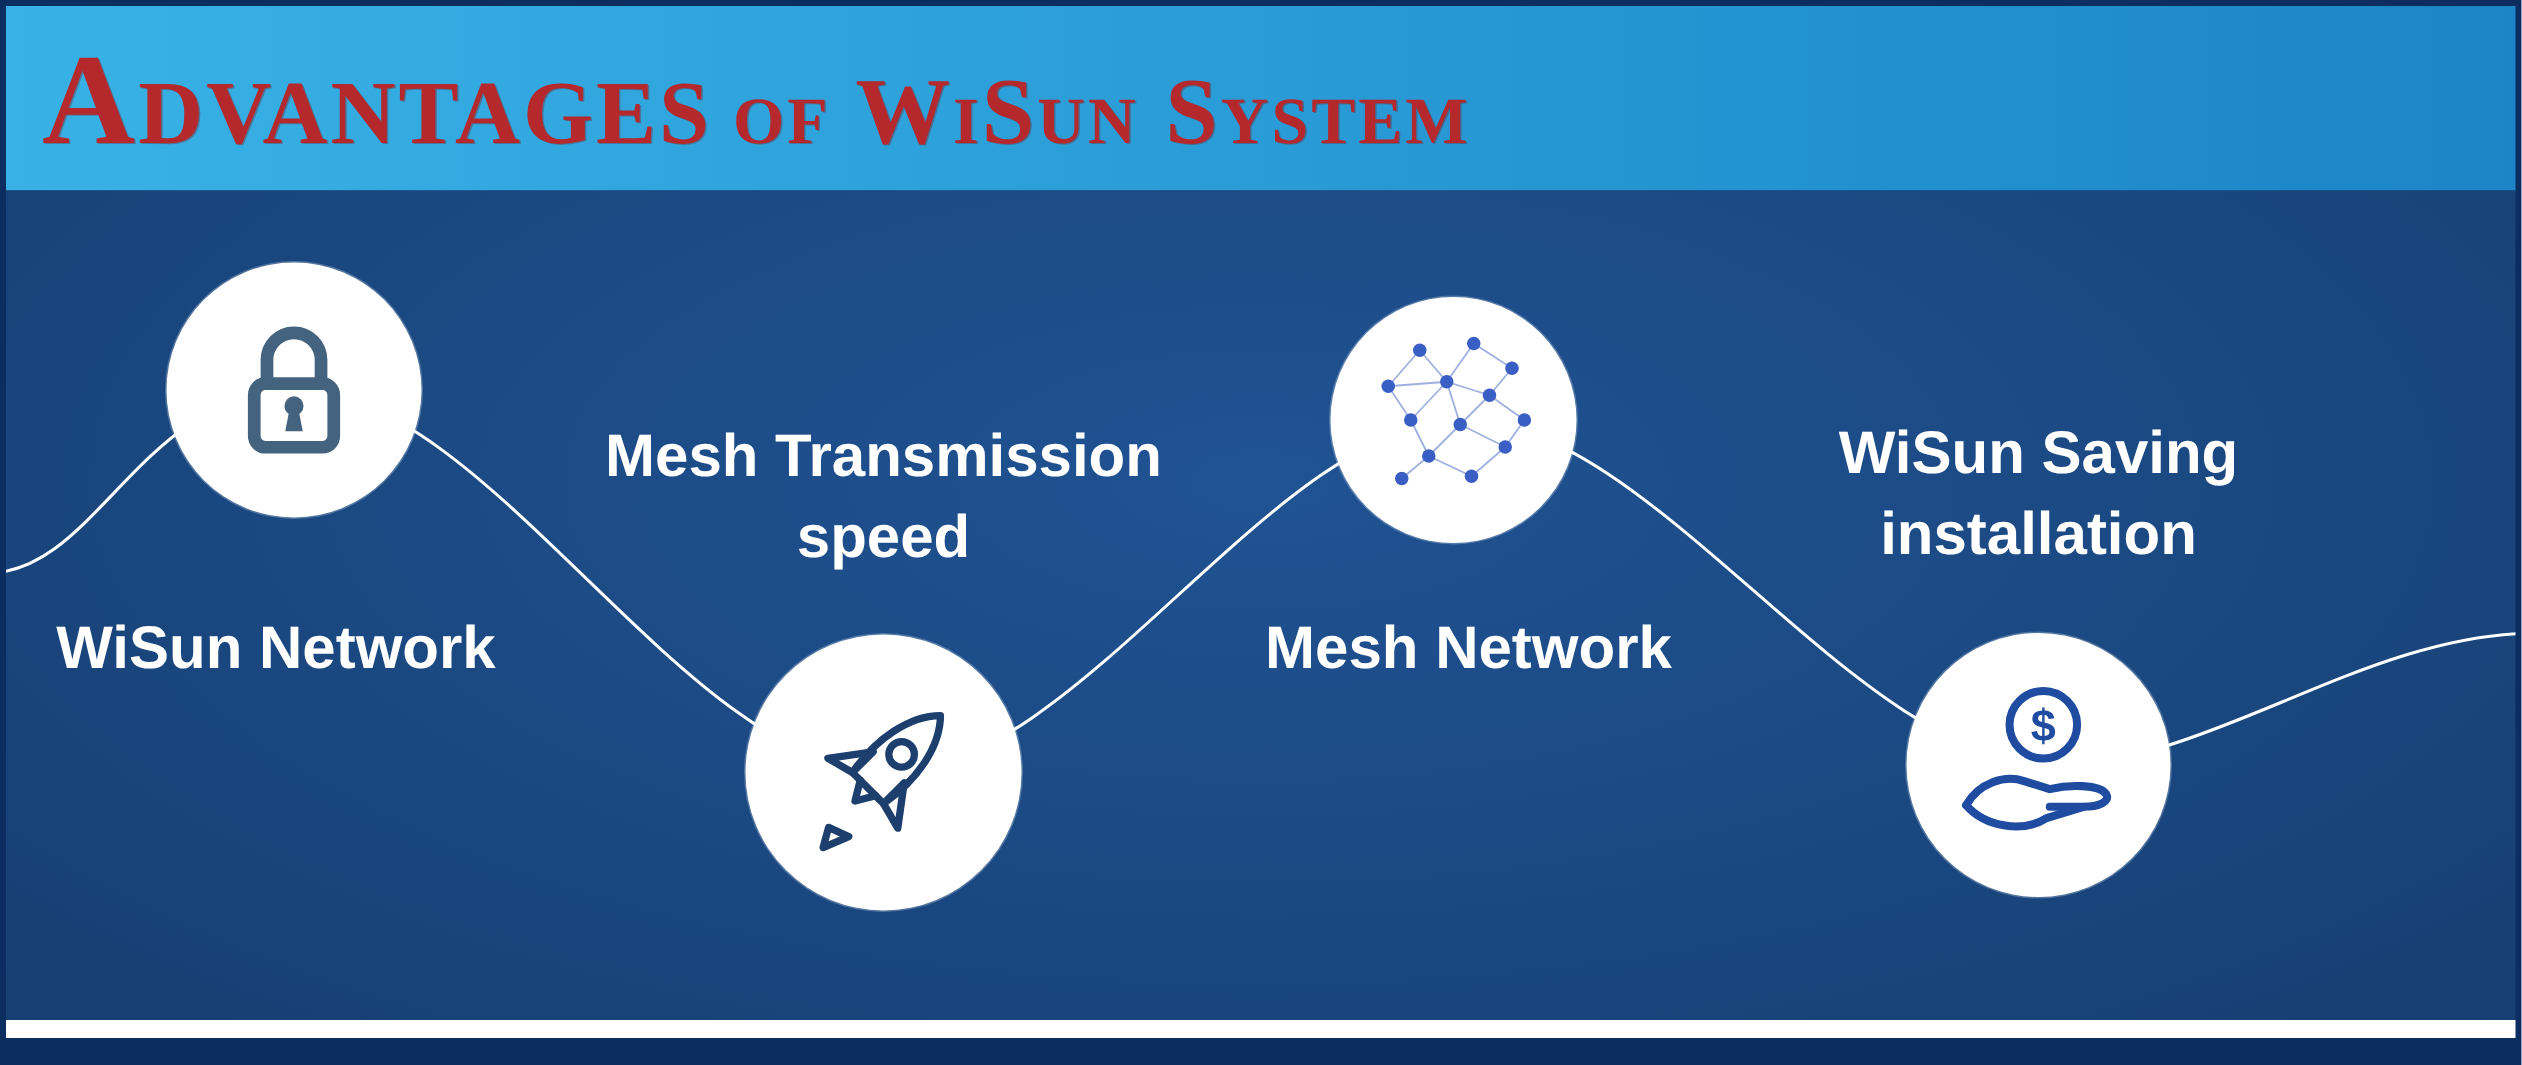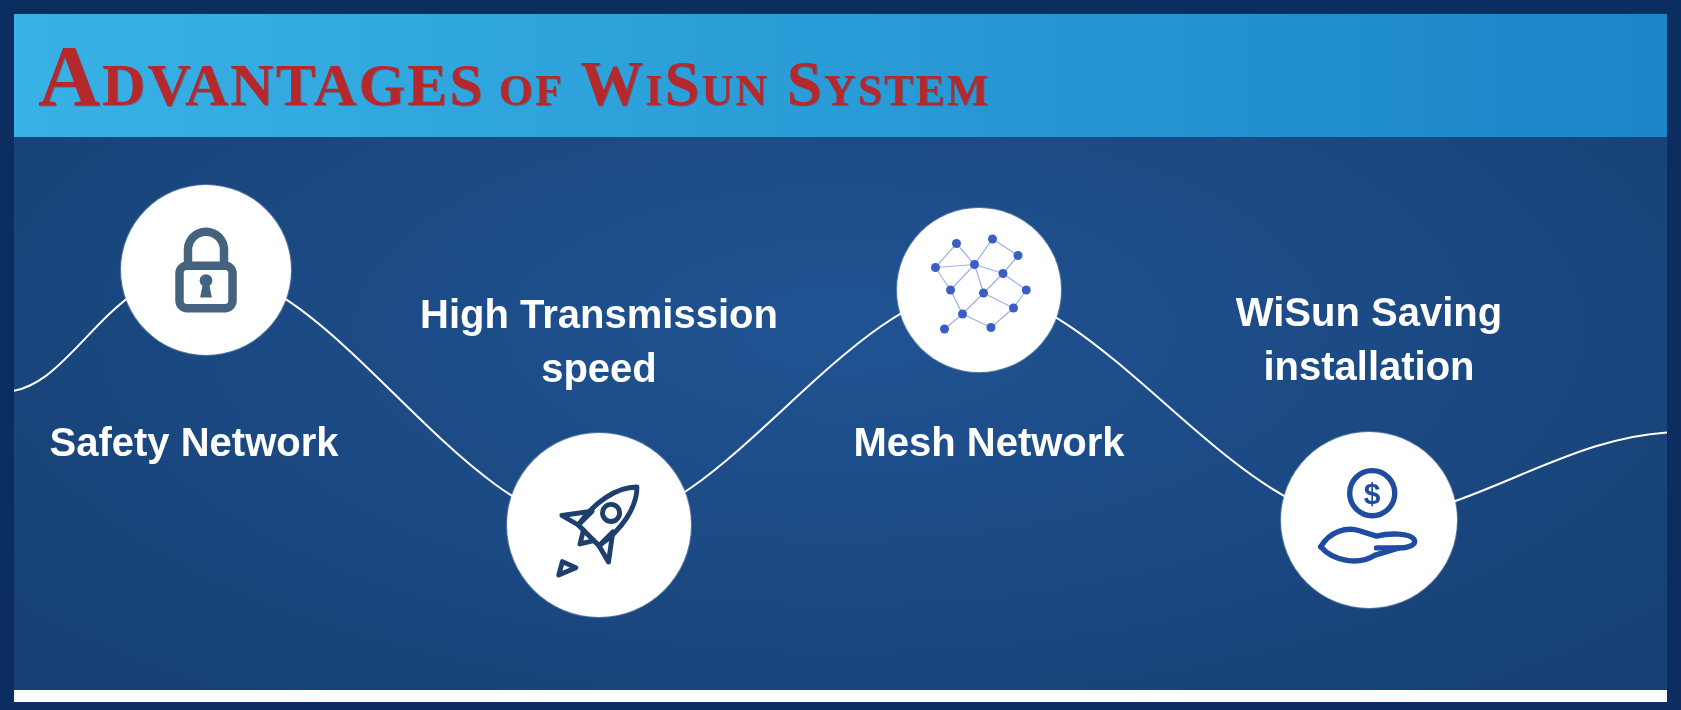--- a/index.html
+++ b/index.html
@@ -1,21 +1,21 @@
 <!DOCTYPE html>
 <html style="--header_grad_1: #38b2e6; --header_grad_2: #1b85c7; --title_red: #b5282b; --frame_navy: #0c2d60; --bg_blue_1: #205393; --bg_blue_2: #163f72; --circle_white: #ffffff; --line_white: #ffffff; --text_white: #ffffff; --lock_color: #44637f; --rocket_color: #1d3f6e; --mesh_node: #3a5fc4; --mesh_edge: #9fb0e0; --money_color: #1f4ba0;"><head>
 <meta charset="utf-8">
 <style>
   html,body{margin:0;padding:0;background:#ffffff;}
   #frame{
     position:relative;
     width:1681px;height:710px;
     box-sizing:border-box;
     background:var(--frame_navy,#0c2d60);
-    padding:14px;
+    padding:4px;
     font-family:"Liberation Sans",sans-serif;
     overflow:hidden;
   }
   #header{
     position:relative;
     height:123px;
     background:linear-gradient(90deg,var(--header_grad_1,#38b2e6) 0%,var(--header_grad_2,#1b85c7) 100%);
     display:flex;align-items:center;
   }
   #title{
@@ -84,23 +84,23 @@
     </svg>
 
     <div class="icon-circle" style="left:107px;top:48px;width:170px;height:170px;">
       <svg width="106" height="106" viewBox="0 0 100 100">
         <path class="lock-stroke" d="M33 46 V31 a17 17 0 0 1 34 0 V46"></path>
         <rect class="lock-stroke" x="25" y="46" width="50" height="40" rx="7"></rect>
         <circle class="lock-fill" cx="50" cy="60" r="6"></circle>
         <path class="lock-fill" d="M47 63 h6 l2.5 13 h-11 z"></path>
       </svg>
     </div>
-    <div class="adv-label" style="left:0px;top:278px;width:360px;">Safety Network</div>
+    <div class="adv-label" style="left:0px;top:278px;width:360px;">WiSun Network</div>
 
-    <div class="adv-label" style="left:380px;top:150px;width:410px;">High Transmission speed</div>
+    <div class="adv-label" style="left:380px;top:150px;width:410px;">Mesh Transmission speed</div>
     <div class="icon-circle" style="left:493px;top:296px;width:184px;height:184px;">
       <svg width="122" height="122" viewBox="0 0 100 100">
         <g transform="rotate(45 50 50)">
           <path class="rocket-stroke" d="M50 6 C 62 18 66 40 62 62 H 38 C 34 40 38 18 50 6 Z"></path>
           <circle class="rocket-stroke" cx="50" cy="36" r="7"></circle>
           <path class="rocket-stroke" d="M38 46 L 23 66 L 38 62 Z"></path>
           <path class="rocket-stroke" d="M62 46 L 77 66 L 62 62 Z"></path>
           <path class="rocket-stroke" d="M44 62 L 50 72 L 56 62"></path>
         </g>
         <path class="rocket-stroke" d="M20 80 l 11 5 l -14 6 z"></path>

